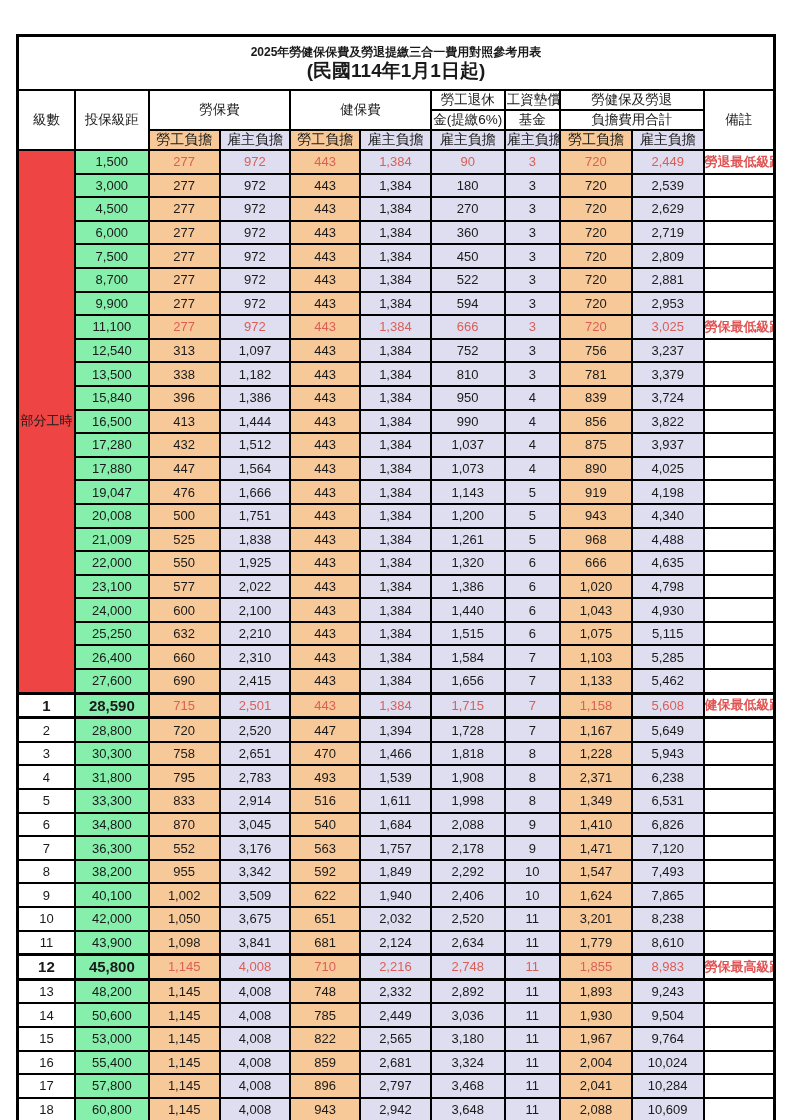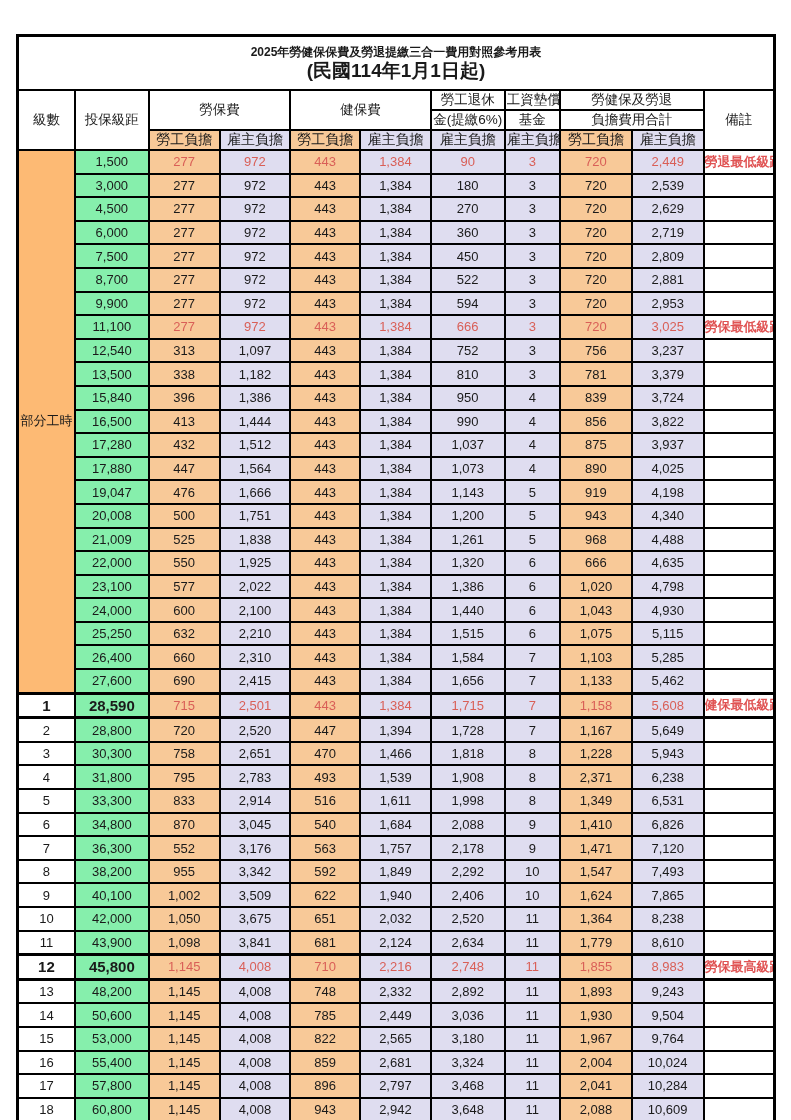--- a/index.html
+++ b/index.html
@@ -43,21 +43,21 @@
   
   .fee-table tbody td { height: 21.6px; font-size: 13px; }
   td.level-cell   { background: #fff; }
   td.bracket-cell { background: #86efac; font-size: 13.5px; }
   td.remark-cell  { background: #fff; font-size: 10px; font-weight: bold; color: #e05353; padding: 0; }
   tr.red-row td.v, tr.red-row td.bracket-cell.red-val { color: #d95f57; }
   tr.red-row td.v { color: #d95f57; }
   tr.thick-row td { border-top-width: 3px; border-bottom-width: 3px; }
   tr.thick-row td.level-cell,
   tr.thick-row td.bracket-cell { font-weight: bold; font-size: 15px; }
-  td.part-time { font-size: 13px; background: #fdba74; letter-spacing: 0px; }
+  td.part-time { font-size: 13px; background: #ef4444; letter-spacing: 0px; }
 </style>
 </head>
 <body>
 
 <div class="page">
   <table class="fee-table">
     <colgroup>
       <col style="width:56px">
         <col style="width:72px">
       <col style="width:69px">
@@ -500,21 +500,21 @@
         </tr>
         <tr>
           <td class="level-cell">10</td>
           <td class="bracket-cell">42,000</td>
           <td class="v bg-emp">1,050</td>
           <td class="v bg-er">3,675</td>
           <td class="v bg-emp">651</td>
           <td class="v bg-er">2,032</td>
           <td class="v bg-er">2,520</td>
           <td class="v bg-er">11</td>
-          <td class="v bg-emp">1,364</td>
+          <td class="v bg-emp">3,201</td>
           <td class="v bg-er">8,238</td>
           <td class="remark-cell"></td>
         </tr>
         <tr>
           <td class="level-cell">11</td>
           <td class="bracket-cell">43,900</td>
           <td class="v bg-emp">1,098</td>
           <td class="v bg-er">3,841</td>
           <td class="v bg-emp">681</td>
           <td class="v bg-er">2,124</td>

